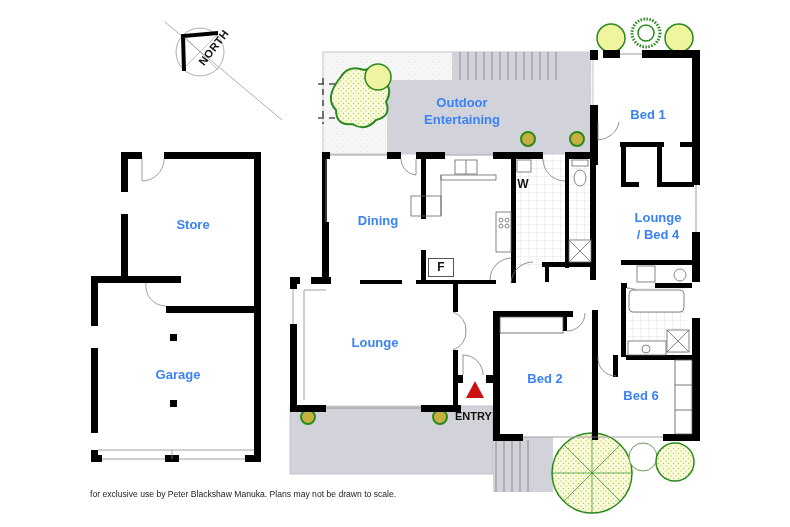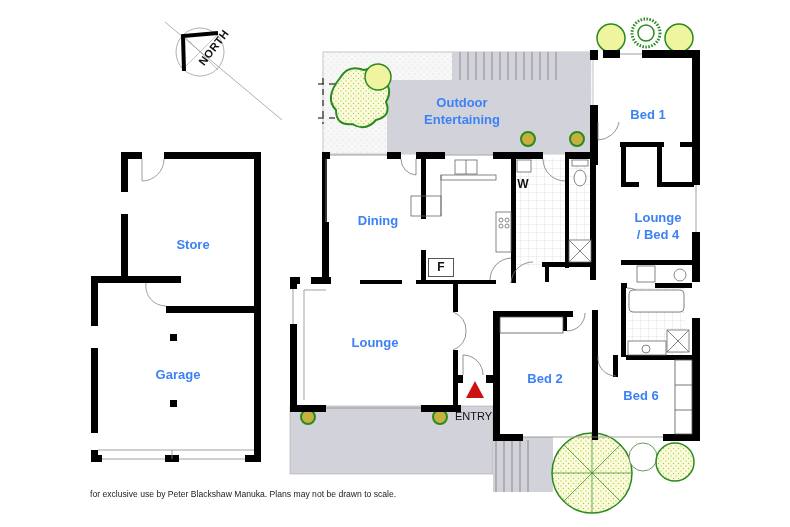--- a/index.html
+++ b/index.html
@@ -1,21 +1,21 @@
 <!DOCTYPE html>
 <html><head>
 <meta charset="utf-8">
 <style>
   html, body { margin: 0; padding: 0; background: #ffffff; }
   body { width: 790px; height: 527px; position: relative; overflow: hidden; font-family: "Liberation Sans", sans-serif; }
   #plan { position: absolute; left: 0; top: 0; }
   .room-label { position: absolute; font-family: "Liberation Sans", sans-serif; font-weight: bold; font-size: 13px; color: #3b82f6; text-align: center; line-height: 17px; white-space: nowrap; }
   .tag { position: absolute; font-family: "Liberation Sans", sans-serif; font-weight: bold; color: #111; background: #fff; border: 1px solid #555; text-align: center; font-size: 12px; }
   .north-text { position: absolute; left: 196px; top: 60px; font-family: "Liberation Sans", sans-serif; font-weight: bold; font-size: 11px; transform: rotate(-52deg); transform-origin: left top; color: #111; letter-spacing: 0.5px; }
-  .entry-text { position: absolute; left: 455px; top: 410px; font-family: "Liberation Sans", sans-serif; font-weight: normal; font-size: 11px; color: #111; }
+  .entry-text { position: absolute; left: 455px; top: 410px; font-family: "Liberation Sans", sans-serif; font-weight: bold; font-size: 11px; color: #111; }
   .disclaimer { position: absolute; left: 90px; top: 489px; width: 340px; font-family: "Liberation Sans", sans-serif; font-size: 8.6px; line-height: 10.3px; color: #222; }
 </style>
 </head>
 <body>
 
 <svg id="plan" width="790" height="527" viewBox="0 0 790 527" xmlns="http://www.w3.org/2000/svg">
   <defs>
     <pattern id="tiles" width="8" height="8" patternUnits="userSpaceOnUse">
       <rect width="8" height="8" fill="#ffffff"></rect>
       <path d="M8 0 L0 0 0 8" fill="none" stroke="#d6d6d6" stroke-width="0.7"></path>
@@ -272,21 +272,21 @@
 <div class="room-label" style="left:412px; top:94px; width:100px;">
   <div>Outdoor</div>
   <div>Entertaining</div>
 </div>
 <div class="room-label" style="left:622px; top:90px; width:52px;margin-top:16px;">Bed 1</div>
 <div class="room-label" style="left:628px; top:209px; width:60px;">
   <div>Lounge</div>
   <div>/ Bed 4</div>
 </div>
 <div class="room-label" style="left:350px; top:212px; width:56px;">Dining</div>
-<div class="room-label" style="left:165px; top:216px; width:56px;margin-top:20px;">Store</div>
+<div class="room-label" style="left:165px; top:216px; width:56px;">Store</div>
 <div class="room-label" style="left:146px; top:366px; width:64px;text-align:center;">Garage</div>
 <div class="room-label" style="left:340px; top:334px; width:70px;">Lounge</div>
 <div class="room-label" style="left:518px; top:370px; width:54px;">Bed 2</div>
 <div class="room-label" style="left:614px; top:387px; width:54px;">Bed 6</div>
 
 <div class="tag" style="left:515px; top:177px; width:16px; height:15px; line-height:15px; border:none; background:transparent;">W</div>
 <div class="tag" style="left:428px; top:258px; width:24px; height:17px; line-height:17px;">F</div>
 
 <div class="entry-text">ENTRY</div>
 

